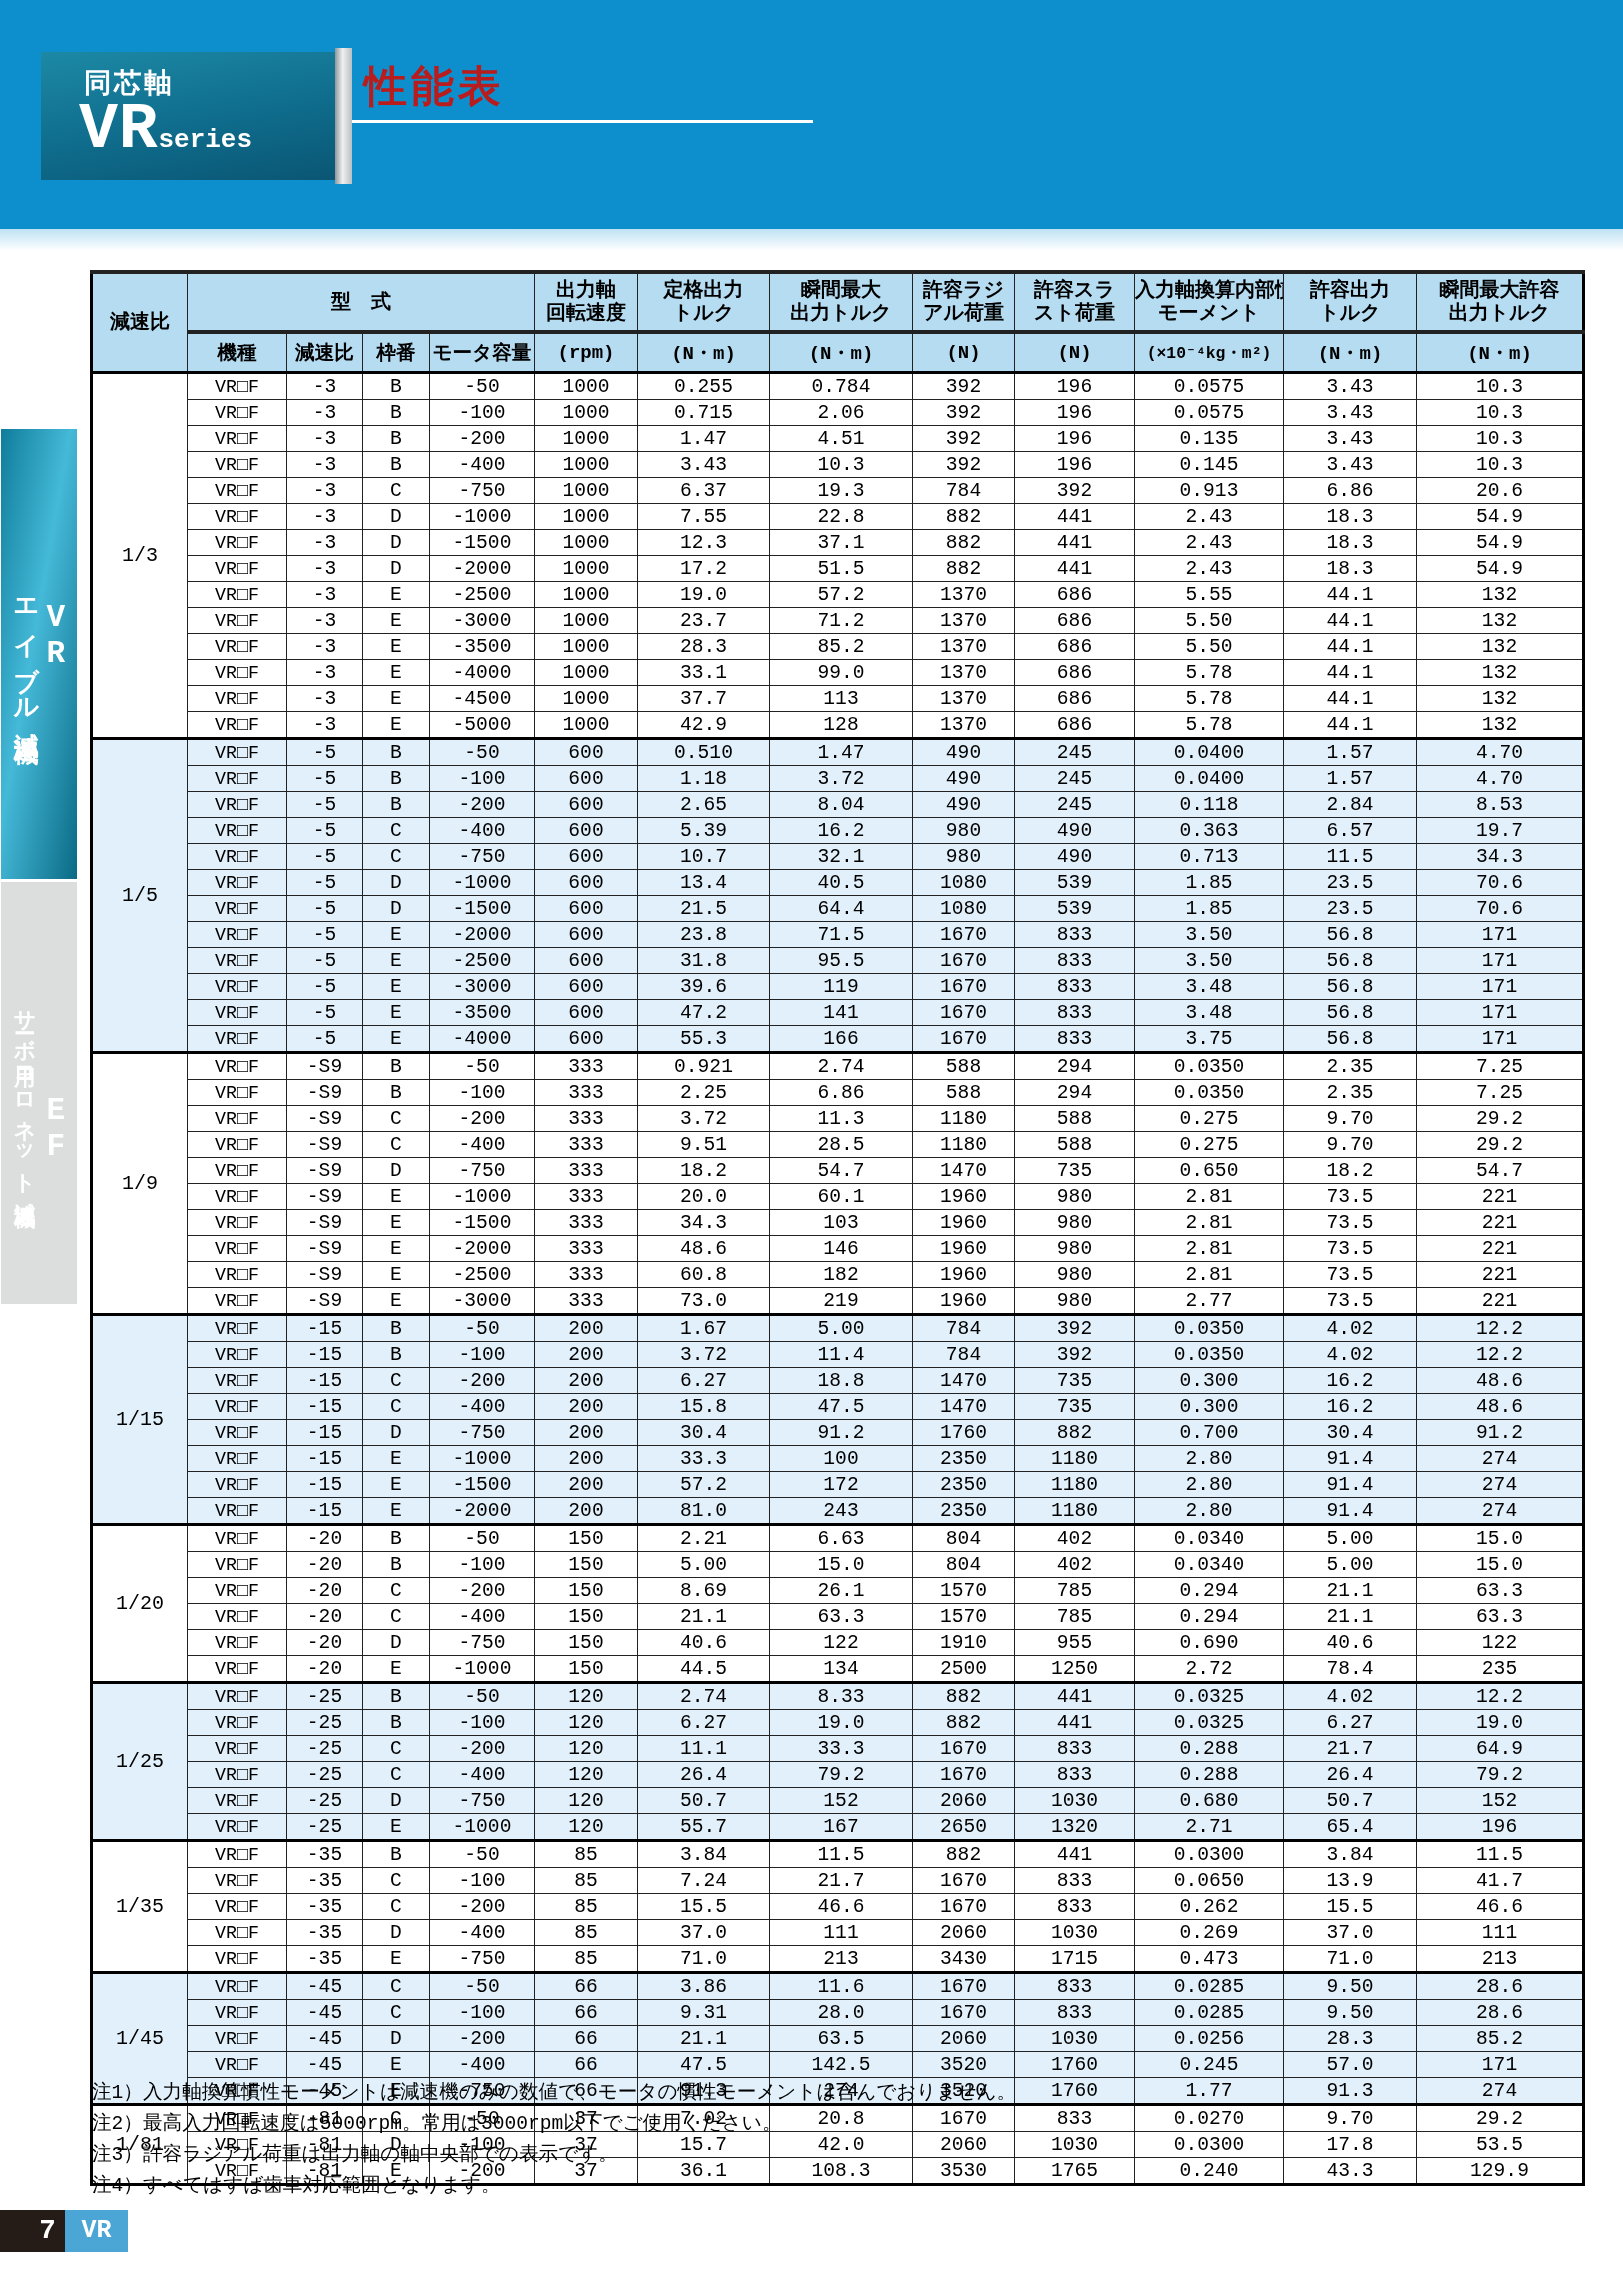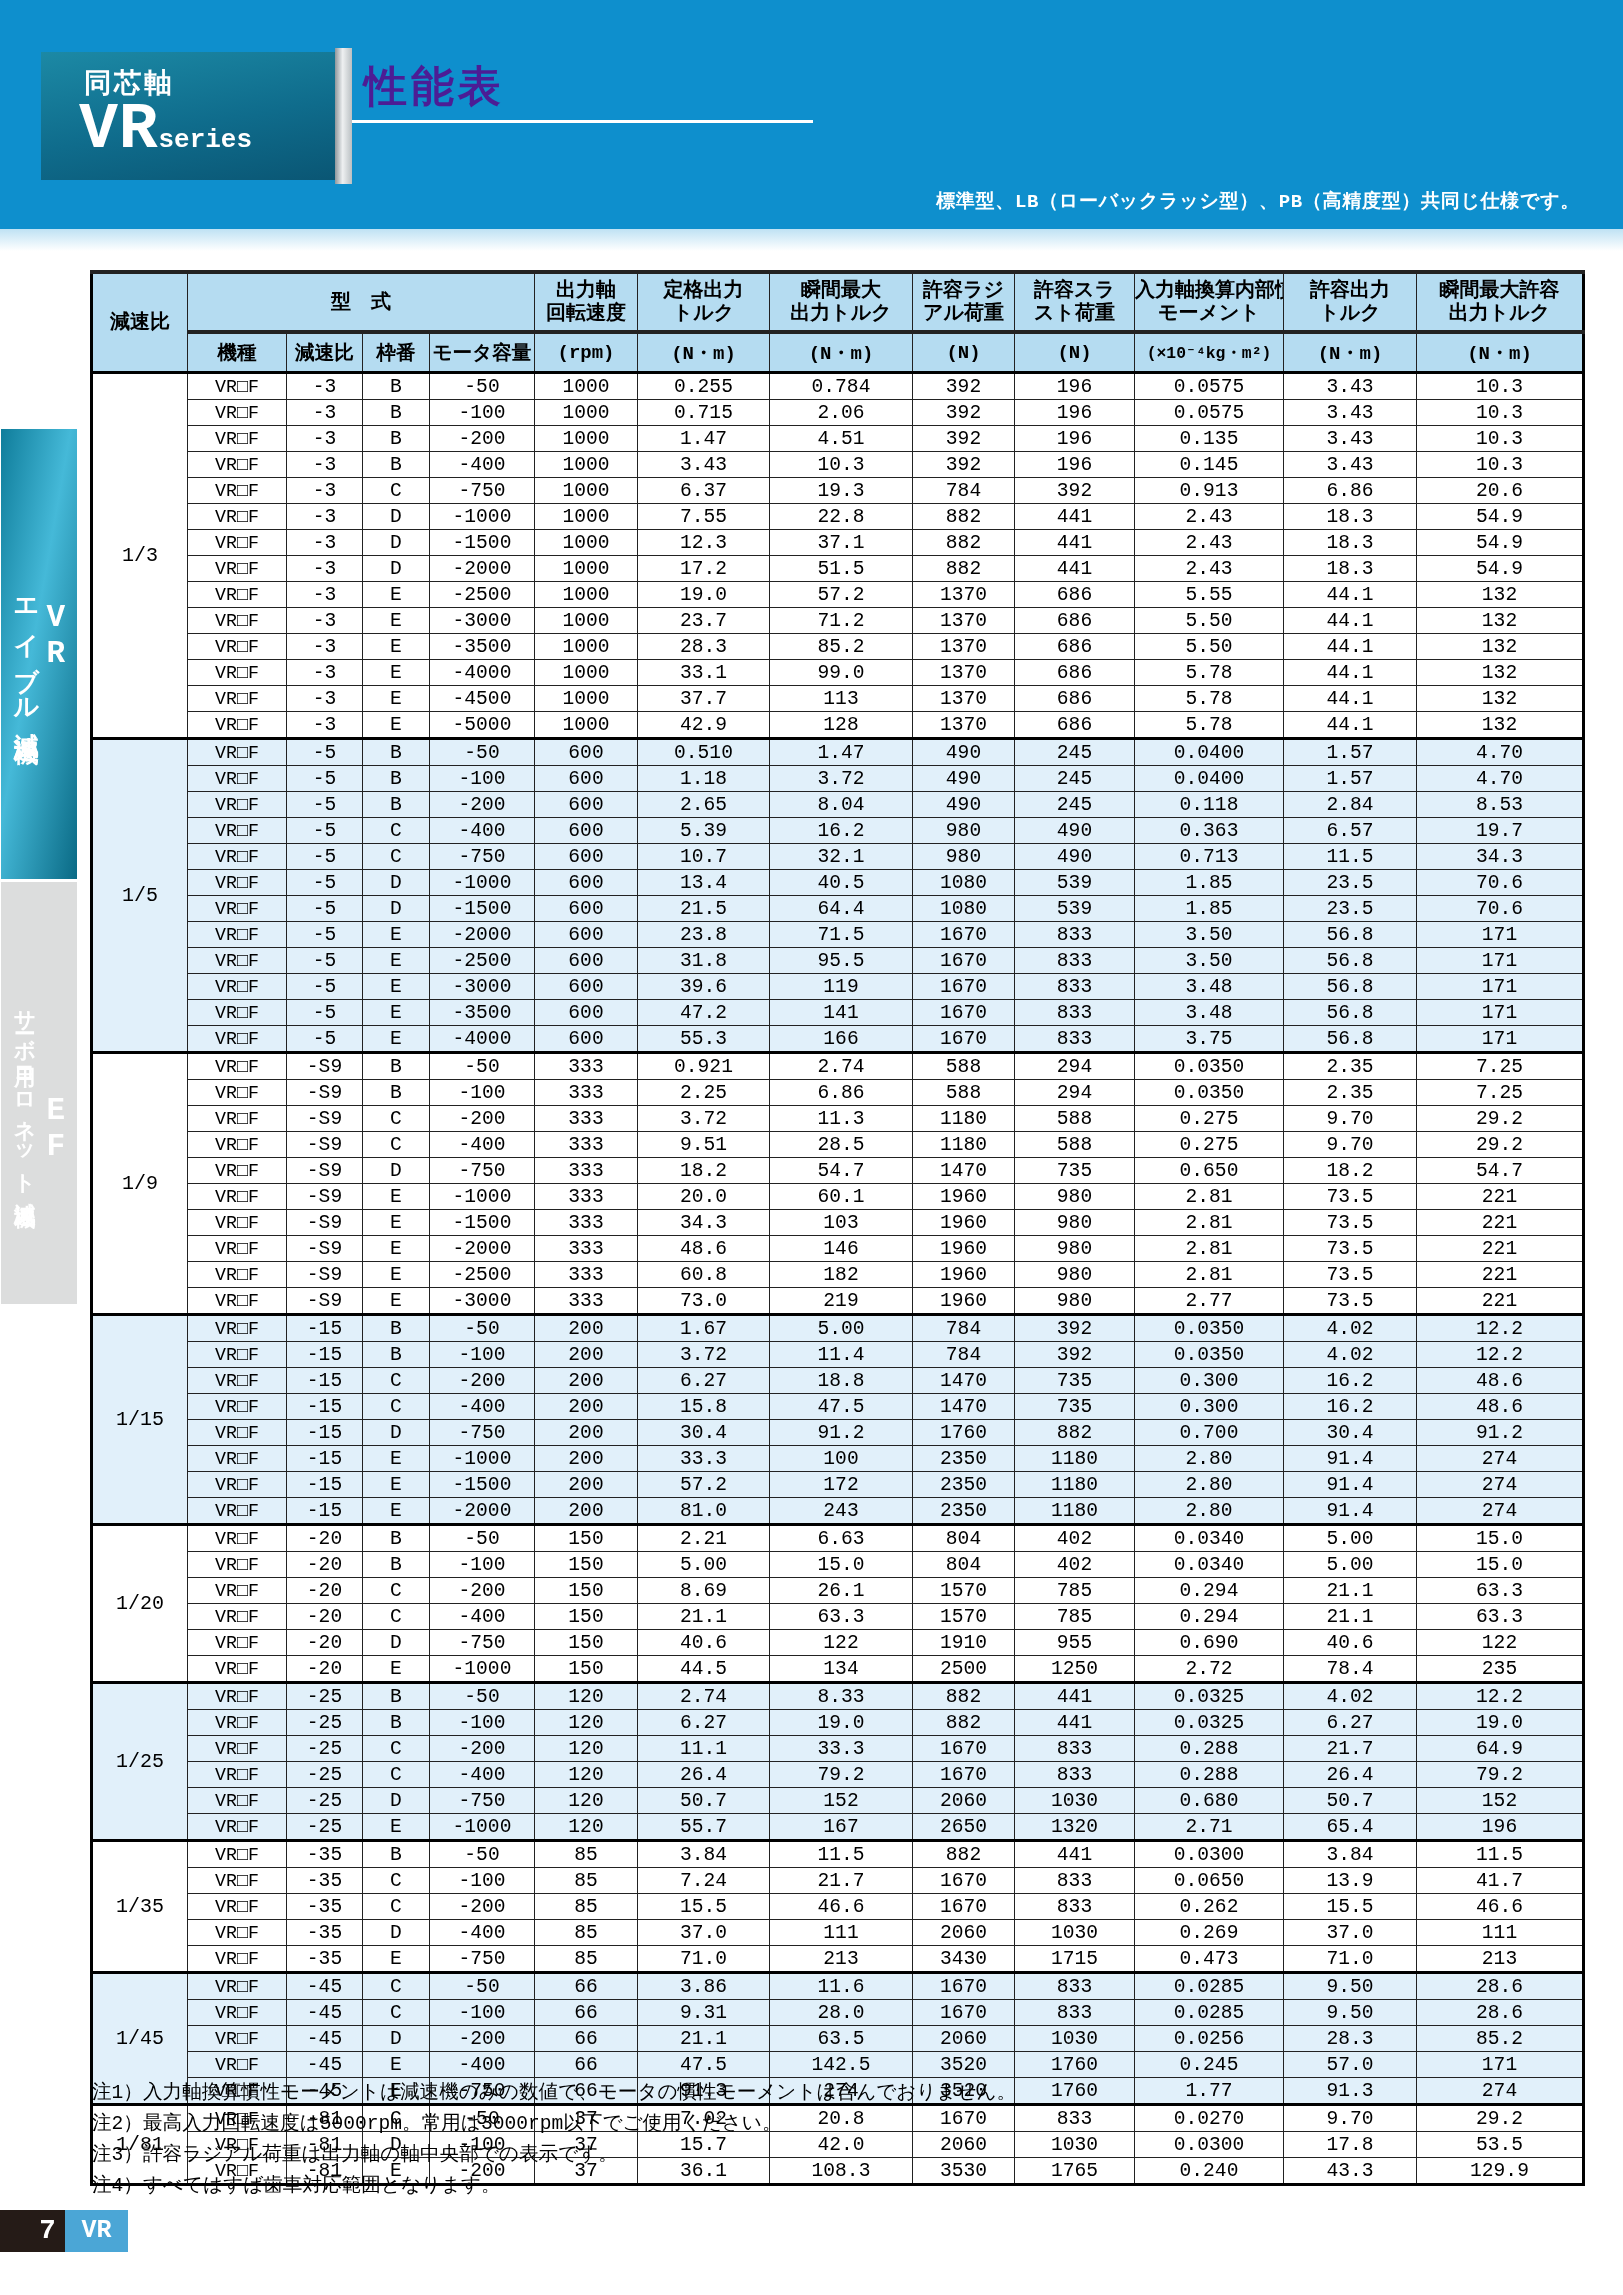--- a/index.html
+++ b/index.html
@@ -11,21 +11,21 @@
   .band-fade{position:absolute;left:0;top:229px;width:1623px;height:22px;
              background:linear-gradient(180deg,#bfe2f4,#ffffff);}
   .logo-box{position:absolute;left:41px;top:52px;width:294px;height:128px;
             background:linear-gradient(170deg,#1c89a5 0%,#0f6c8c 55%,#0a5674 100%);}
   .logo-tag{position:absolute;left:43px;top:13px;color:#fff;font-size:27.5px;font-weight:bold;letter-spacing:2.6px;}
   .logo-row{position:absolute;left:38px;top:41px;color:#fff;white-space:nowrap;}
   .logo-vr{font-size:65px;font-weight:bold;letter-spacing:0.7px;}
   .logo-series{font-size:26px;font-weight:bold;}
   .silver{position:absolute;left:335px;top:48px;width:17px;height:136px;
           background:linear-gradient(90deg,#8f979c,#eef0f1 45%,#b9bfc2);}
-  .title{position:absolute;left:364px;top:58px;color:#4c1d95;font-size:43px;font-weight:bold;letter-spacing:3.9px;}
+  .title{position:absolute;left:364px;top:58px;color:#b91c1c;font-size:43px;font-weight:bold;letter-spacing:3.9px;}
   .title-rule{position:absolute;left:352px;top:120px;width:461px;height:3.3px;background:#fff;}
   .subtitle{position:absolute;left:353px;top:131px;color:#fff;font-size:36px;font-weight:bold;letter-spacing:0.7px;}
   .spec-note{position:absolute;right:43px;top:188px;color:#fff;font-size:19px;font-weight:bold;letter-spacing:0.7px;}
 
   
   .tab{position:absolute;left:1.3px;width:76px;}
   .tab-vr{top:429px;height:450px;background:linear-gradient(100deg,#0e7common 0,#000);
           background:linear-gradient(100deg,#0f7d9b 0%,#45b9d8 45%,#0a6a85 100%);}
   .tab-ef{top:882px;height:422px;background:#dcdddd;}
   .v-text{writing-mode:vertical-rl;text-orientation:upright;position:absolute;
@@ -75,21 +75,20 @@
   <div class="logo-box">
     <div class="logo-tag">同芯軸</div>
     <div class="logo-row">
       <span class="logo-vr">VR</span><span class="logo-series">series</span>
     </div>
   </div>
   <div class="silver"></div>
 
   <div class="title">性能表</div>
   <div class="title-rule"></div>
-  <div class="spec-note">標準型、LB（ローバックラッシ型）、PB（高精度型）共同じ仕様です。</div>
 
   <div class="tab tab-vr">
     <div class="v-text tab-kanji-vr">エイブル減速機</div>
     <div class="v-text tab-code-vr">VR</div>
   </div>
   <div class="tab tab-ef">
     <div class="v-text tab-kanji-ef">サーボ用コロネット減速機</div>
     <div class="v-text tab-code-ef">EF</div>
   </div>
 

